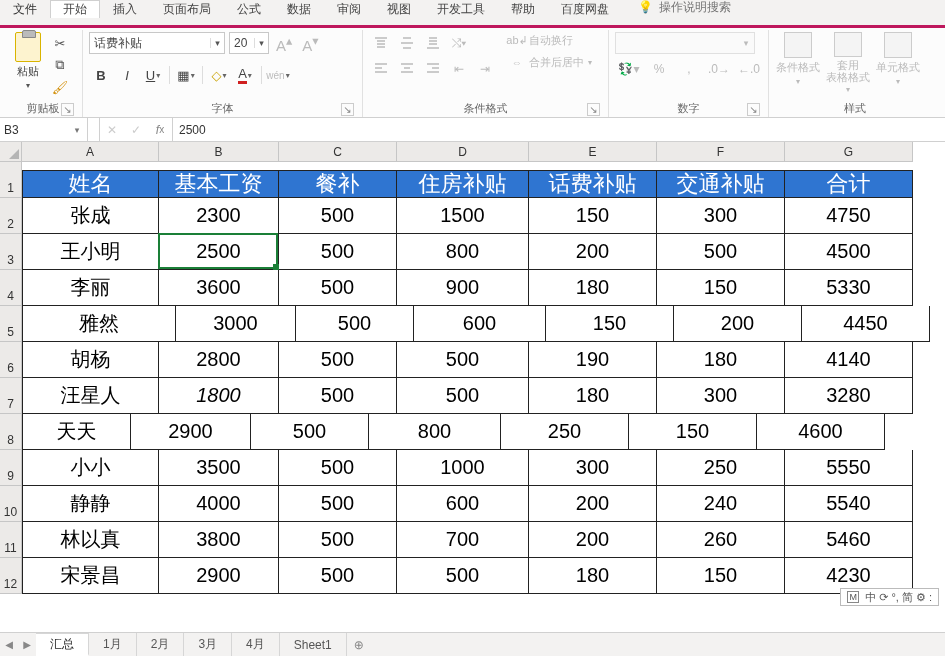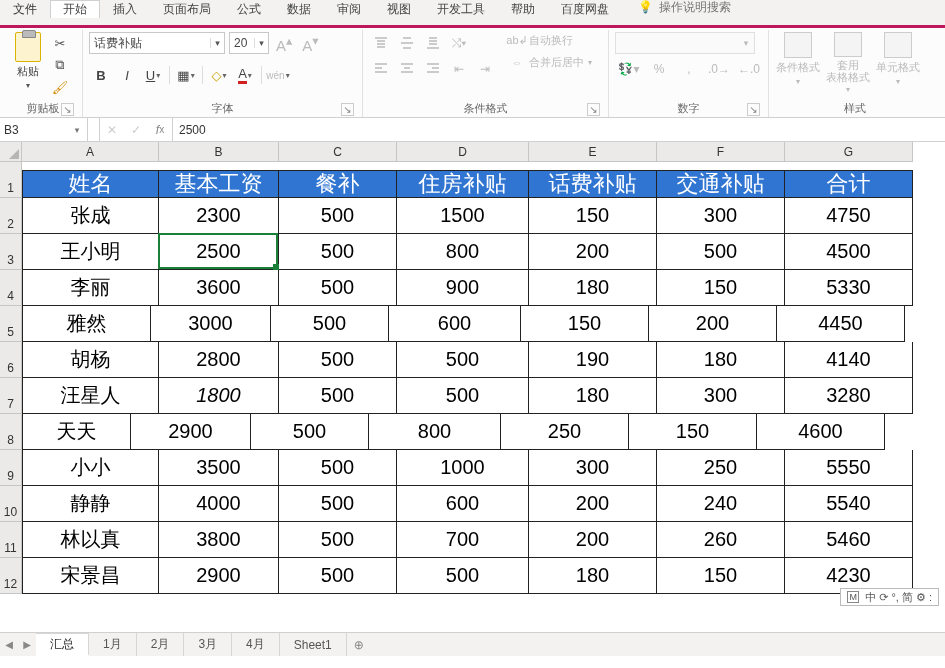--- a/index.html
+++ b/index.html
@@ -566,21 +566,21 @@
       <div class="cellrow">
         <div class="cell" style="width: 137px;">李丽</div>
         <div class="cell" style="width: 120px;">3600</div>
         <div class="cell" style="width: 118px;">500</div>
         <div class="cell" style="width: 132px;">900</div>
         <div class="cell" style="width: 128px;">180</div>
         <div class="cell" style="width: 128px;">150</div>
         <div class="cell" style="width: 128px;">5330</div>
       </div>
       <div class="cellrow">
-        <div class="cell" style="width: 129px;">雅然</div>
+        <div class="cell" style="width: 154px;">雅然</div>
         <div class="cell" style="width: 120px;">3000</div>
         <div class="cell" style="width: 118px;">500</div>
         <div class="cell" style="width: 132px;">600</div>
         <div class="cell" style="width: 128px;">150</div>
         <div class="cell" style="width: 128px;">200</div>
         <div class="cell" style="width: 128px;">4450</div>
       </div>
       <div class="cellrow">
         <div class="cell" style="width: 137px;">胡杨</div>
         <div class="cell" style="width: 120px;">2800</div>

